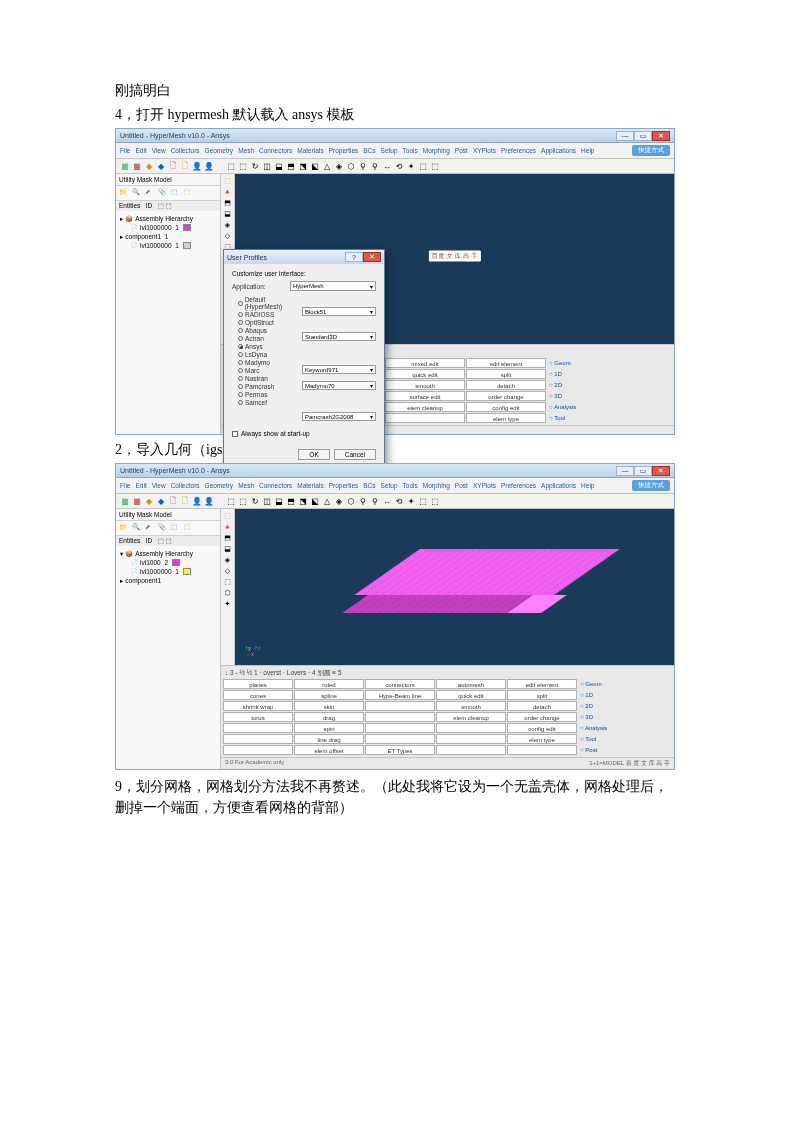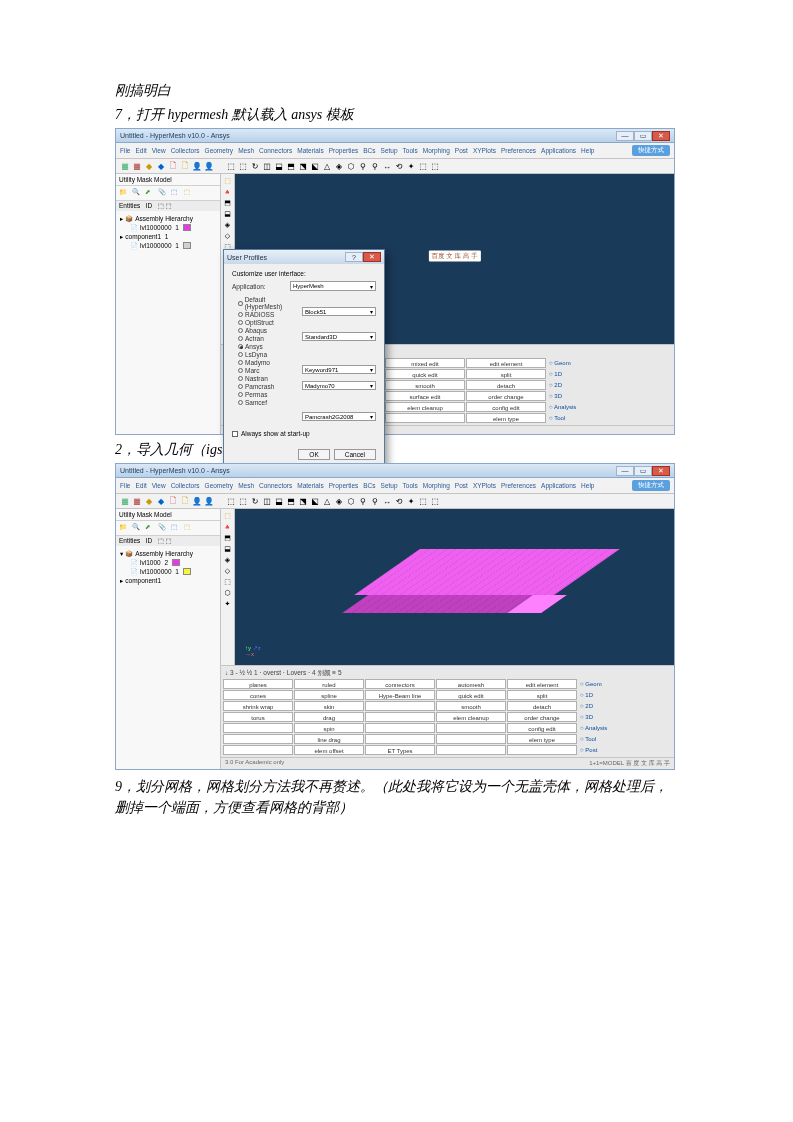--- a/index.html
+++ b/index.html
@@ -4,21 +4,21 @@
 <style>
   * { margin: 0; padding: 0; box-sizing: border-box; }
   body {
     background: #fff;
     font-family: "SimSun", "宋体", serif;
     font-size: 14px;
     color: #000;
     padding: 80px 115px 40px 115px;
     width: 793px;
   }
-  .para { margin-bottom: 3px; line-height: 1.5; font-style: italic; }
+  .para { margin-bottom: 3px; line-height: 1.5; }
   .screenshot {
     width: 560px;
     position: relative;
     margin-bottom: 4px;
     font-family: Arial, sans-serif;
   }
   
   .win-title {
     background: linear-gradient(#dbe8f6, #b9d1ea);
     height: 14px;
@@ -305,21 +305,21 @@
     padding: 1px 10px;
     background: #f4f4f4;
     border: 1px solid #999;
     font-size: 6.5px;
   }
 </style>
 </head>
 <body>
 
 <div class="para">刚搞明白</div>
-<div class="para">7，打开 hypermesh 默认载入 ansys 模板</div>
+<div class="para">4，打开 hypermesh 默认载入 ansys 模板</div>
 
 <div class="screenshot">
   <div class="win-title">
     <span>Untitled - HyperMesh v10.0 - Ansys</span>
     <div class="win-controls">
       <div class="win-btn">—</div>
       <div class="win-btn">▭</div>
       <div class="win-btn close">✕</div>
     </div>
   </div>

